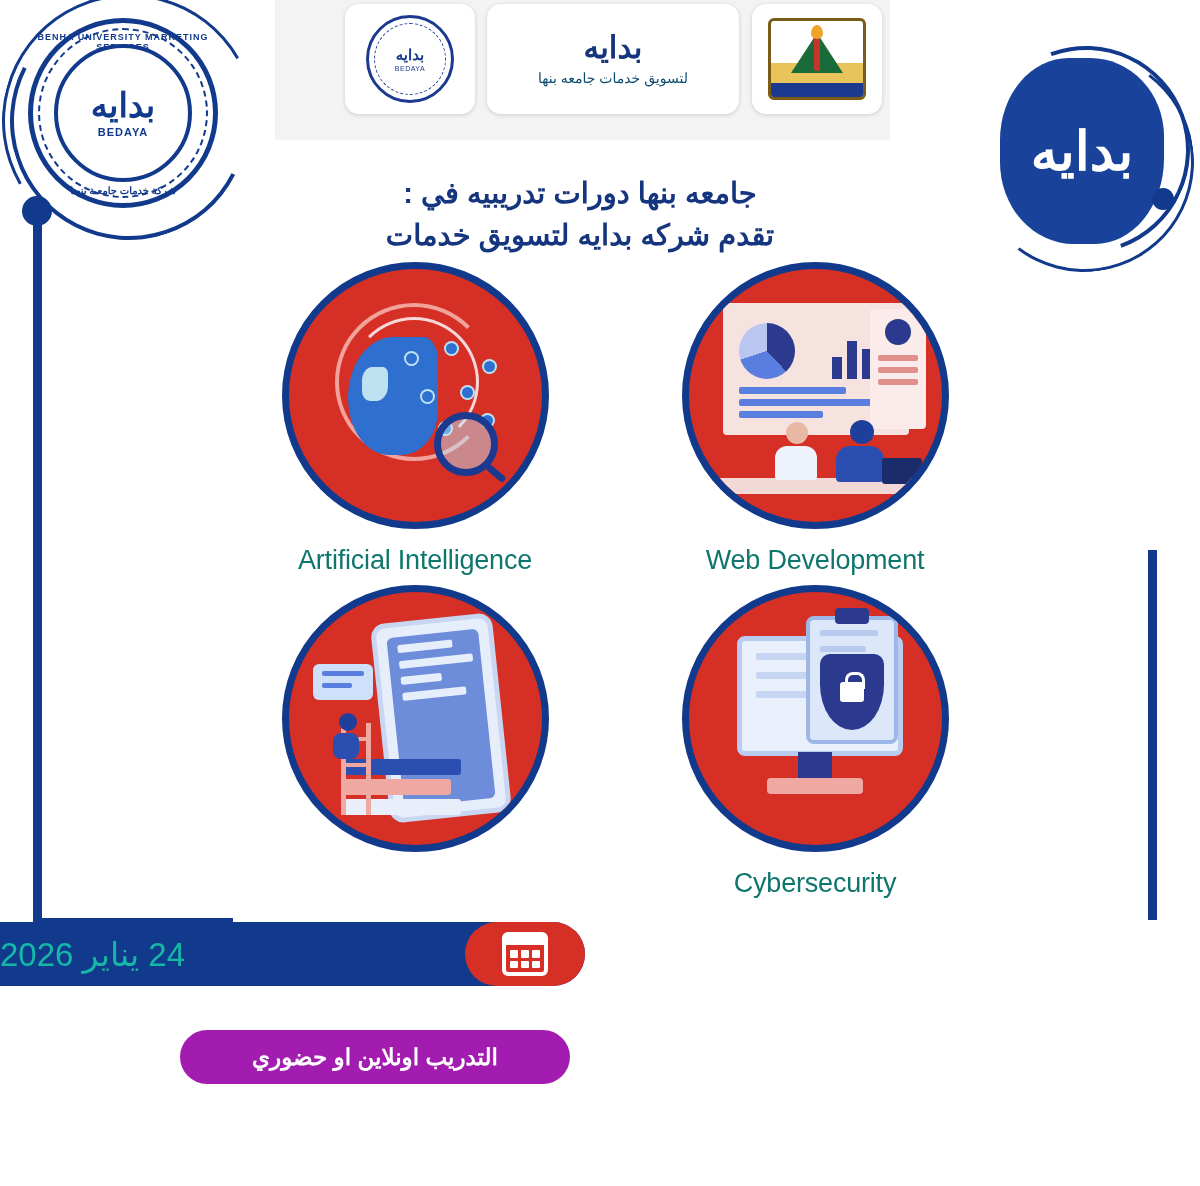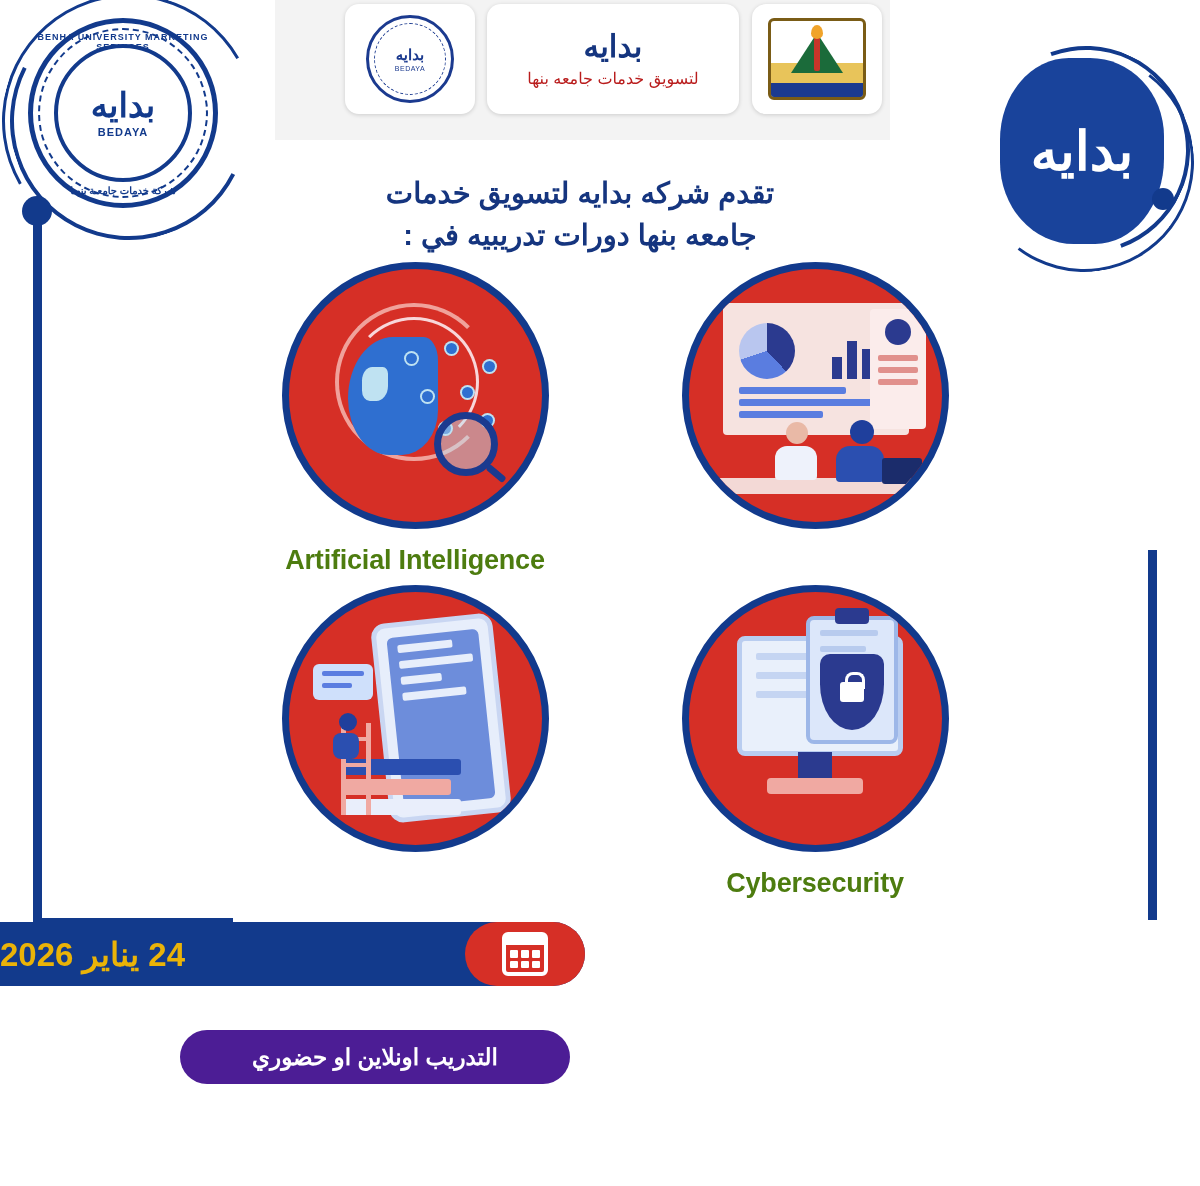--- a/index.html
+++ b/index.html
@@ -76,22 +76,22 @@
   }
 
   .card2-ar {
     font-size: 31px;
     color: #15357f;
     font-weight: bold;
     line-height: 1;
     direction: rtl;
   }
   .card2-sub {
-    font-size: 16px;
-    color: #b91c1c;
+    font-size: 14px;
+    color: #0c4a6e;
     direction: rtl;
     margin-top: 7px;
   }
 
   
   .crest {
     width: 92px; height: 76px;
     border: 3px solid #7a5c16;
     border-radius: 6px;
     background: linear-gradient(#ffffff 0 55%, #e8c45a 55% 100%);
@@ -295,22 +295,22 @@
     border-radius: 50%;
     background: #d62f26;
     border: 7px solid #123a8c;
     position: relative;
     overflow: hidden;
     display: flex; align-items: center; justify-content: center;
   }
   .course-label {
     margin-top: 16px;
     font-size: 27px;
-    font-weight: bold;
-    color: #4d7c0f;
+    font-weight: normal;
+    color: #0f766e;
     letter-spacing: -0.2px;
   }
 
   
   .ai-face {
     width: 90px; height: 118px;
     background: #2f6fd0;
     border-radius: 50% 16% 40% 46% / 52% 20% 38% 48%;
     position: relative;
     left: -22px;
@@ -524,23 +524,23 @@
     left: 0; top: 922px;
     width: 585px; height: 64px;
     background: #123a8c;
     border-radius: 0 32px 32px 0;
     display: flex;
     align-items: center;
     justify-content: flex-end;
     direction: rtl;
   }
   .date-text {
-    color: #eab308;
+    color: #14b8a6;
     font-size: 33px;
-    font-weight: bold;
+    font-weight: normal;
     margin-right: 170px;
     direction: rtl;
   }
   .date-chip {
     position: absolute;
     right: 0; top: 0;
     width: 120px; height: 64px;
     background: #d62f26;
     border-radius: 32px;
     display: flex; align-items: center; justify-content: center;
@@ -561,21 +561,21 @@
     position: absolute; left: 4px; right: 4px; top: 14px; bottom: 4px;
     display: grid; grid-template-columns: repeat(3, 1fr); grid-template-rows: repeat(2, 1fr);
     gap: 3px;
   }
   .cal-icon .grid i { background: #ffffff; border-radius: 1px; }
 
   
   .pill {
     position: absolute;
     height: 54px;
-    background: #4c1d95;
+    background: #a21caf;
     border-radius: 27px;
     display: flex; align-items: center; justify-content: center;
     color: #ffffff;
     font-size: 23px;
     font-weight: bold;
     direction: rtl;
   }
   #pill-0 { left: 180px; top: 1030px; width: 390px; }
   #pill-1 { left: 672px; top: 1030px; width: 396px; }
 
@@ -637,22 +637,22 @@
   <div class="right-badge">
     <div class="rb-arc1"></div>
     <div class="rb-arc2"></div>
     <div class="blob">
       <span>بدايه</span>
     </div>
     <div class="rb-dot"></div>
   </div>
 
   <div class="headline">
+    <div>جامعه بنها دورات تدريبيه في :</div>
     <div>تقدم شركه بدايه لتسويق خدمات</div>
-    <div>جامعه بنها دورات تدريبيه في :</div>
   </div>
 
   <div class="courses">
 
     <div class="course" id="course-0">
       <div class="circle">
         <div class="ai-ring"></div>
         <div class="ai-ring2"></div>
         <div class="ai-face"></div>
         <div class="ai-net">
@@ -695,20 +695,21 @@
         <div class="web-person2">
           <div class="head"></div>
           <div class="body"></div>
         </div>
         <div class="web-person">
           <div class="head"></div>
           <div class="body"></div>
         </div>
         <div class="web-laptop"></div>
       </div>
+      <div class="course-label">Web Development</div>
     </div>
 
     <div class="course" id="course-2">
       <div class="circle">
         <div class="mob-phone">
           <div class="scr">
             <i style="width:60%"></i>
               <i style="width:80%"></i>
               <i style="width:45%"></i>
               <i style="width:70%"></i>

